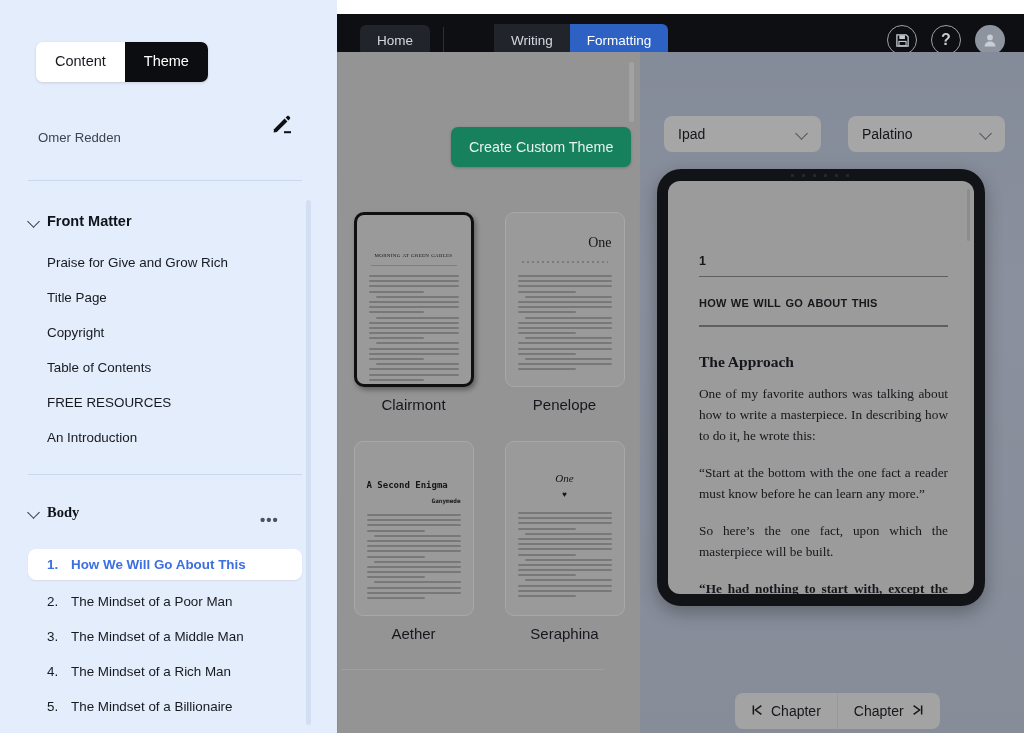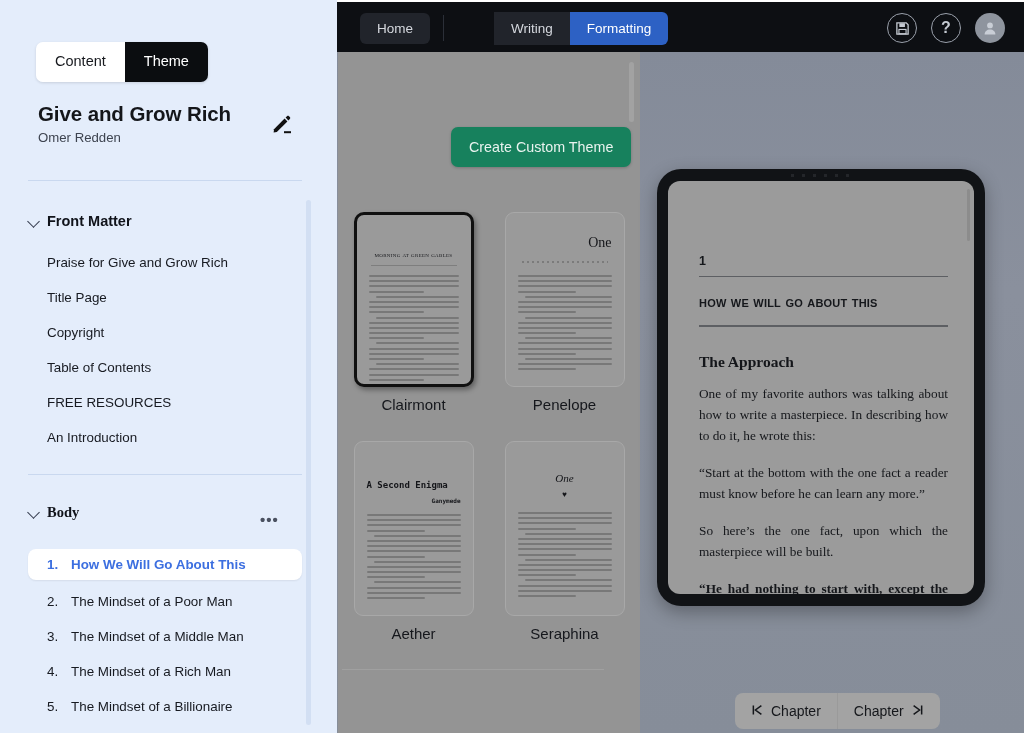--- a/index.html
+++ b/index.html
@@ -105,21 +105,21 @@
   .sb-item-num.selected .num { color: #3c6fe0; }
 
   .sb-scrollbar {
     position: absolute; left: 306px; top: 200px;
     width: 5px; height: 525px;
     background: #d2dff3; border-radius: 3px;
   }
 
   
   .topbar {
-    position: absolute; left: 337px; top: 2px;
+    position: absolute; left: 337px; top: 14px;
     width: 687px; height: 52px;
     background: #0d0f13;
     display: flex; align-items: center;
   }
   .tb-home {
     margin-left: 23px;
     background: #21242b; color: #d5d8de;
     font-size: 13.5px; padding: 8px 17px;
     border-radius: 6px; border: none; cursor: pointer;
     font-family: "Liberation Sans", sans-serif;
@@ -319,21 +319,20 @@
 <div id="app">
 
   <div class="sidebar">
     <div class="sidebar-inner">
 
       <div class="seg-wrap">
         <button class="seg-btn inactive">Content</button>
         <button class="seg-btn active">Theme</button>
       </div>
 
-      <div class="book-title">Give and Grow Rich</div>
       <div class="book-author">Omer Redden</div>
 
       <div class="edit-pencil">
         <svg width="24" height="24" viewBox="0 0 24 24">
           <path d="M4 17.2 L14.6 6.6 L17.4 9.4 L6.8 20 L3.6 20.4 Z" fill="#111"></path>
           <path d="M15.6 5.6 L17.0 4.2 C17.6 3.6 18.4 3.6 19.0 4.2 L19.8 5.0 C20.4 5.6 20.4 6.4 19.8 7.0 L18.4 8.4 Z" fill="#111"></path>
           <rect x="14" y="19.2" width="7" height="2" fill="#111"></rect>
         </svg>
       </div>
 
@@ -544,20 +543,30 @@
           </div>
           <div class="theme-label">Seraphina</div>
         </div>
 
       </div>
 
       <div class="theme-panel-divider"></div>
       <div class="theme-scrollbar"></div>
     </div>
 
+    <div class="selects-row">
+      <div class="sel-box">
+        <span>Ipad</span>
+        <span class="sel-chev"></span>
+      </div>
+      <div class="sel-box">
+        <span>Palatino</span>
+        <span class="sel-chev"></span>
+      </div>
+    </div>
 
     <div class="tablet">
       <div class="tablet-notch"></div>
       <div class="tablet-screen">
         <div class="pg">
           <div class="pg-num">1</div>
           <div class="pg-rule"></div>
           <div class="pg-chapter-title">How We Will Go About This</div>
           <div class="pg-rule"></div>
           <div class="pg-h2">The Approach</div>

